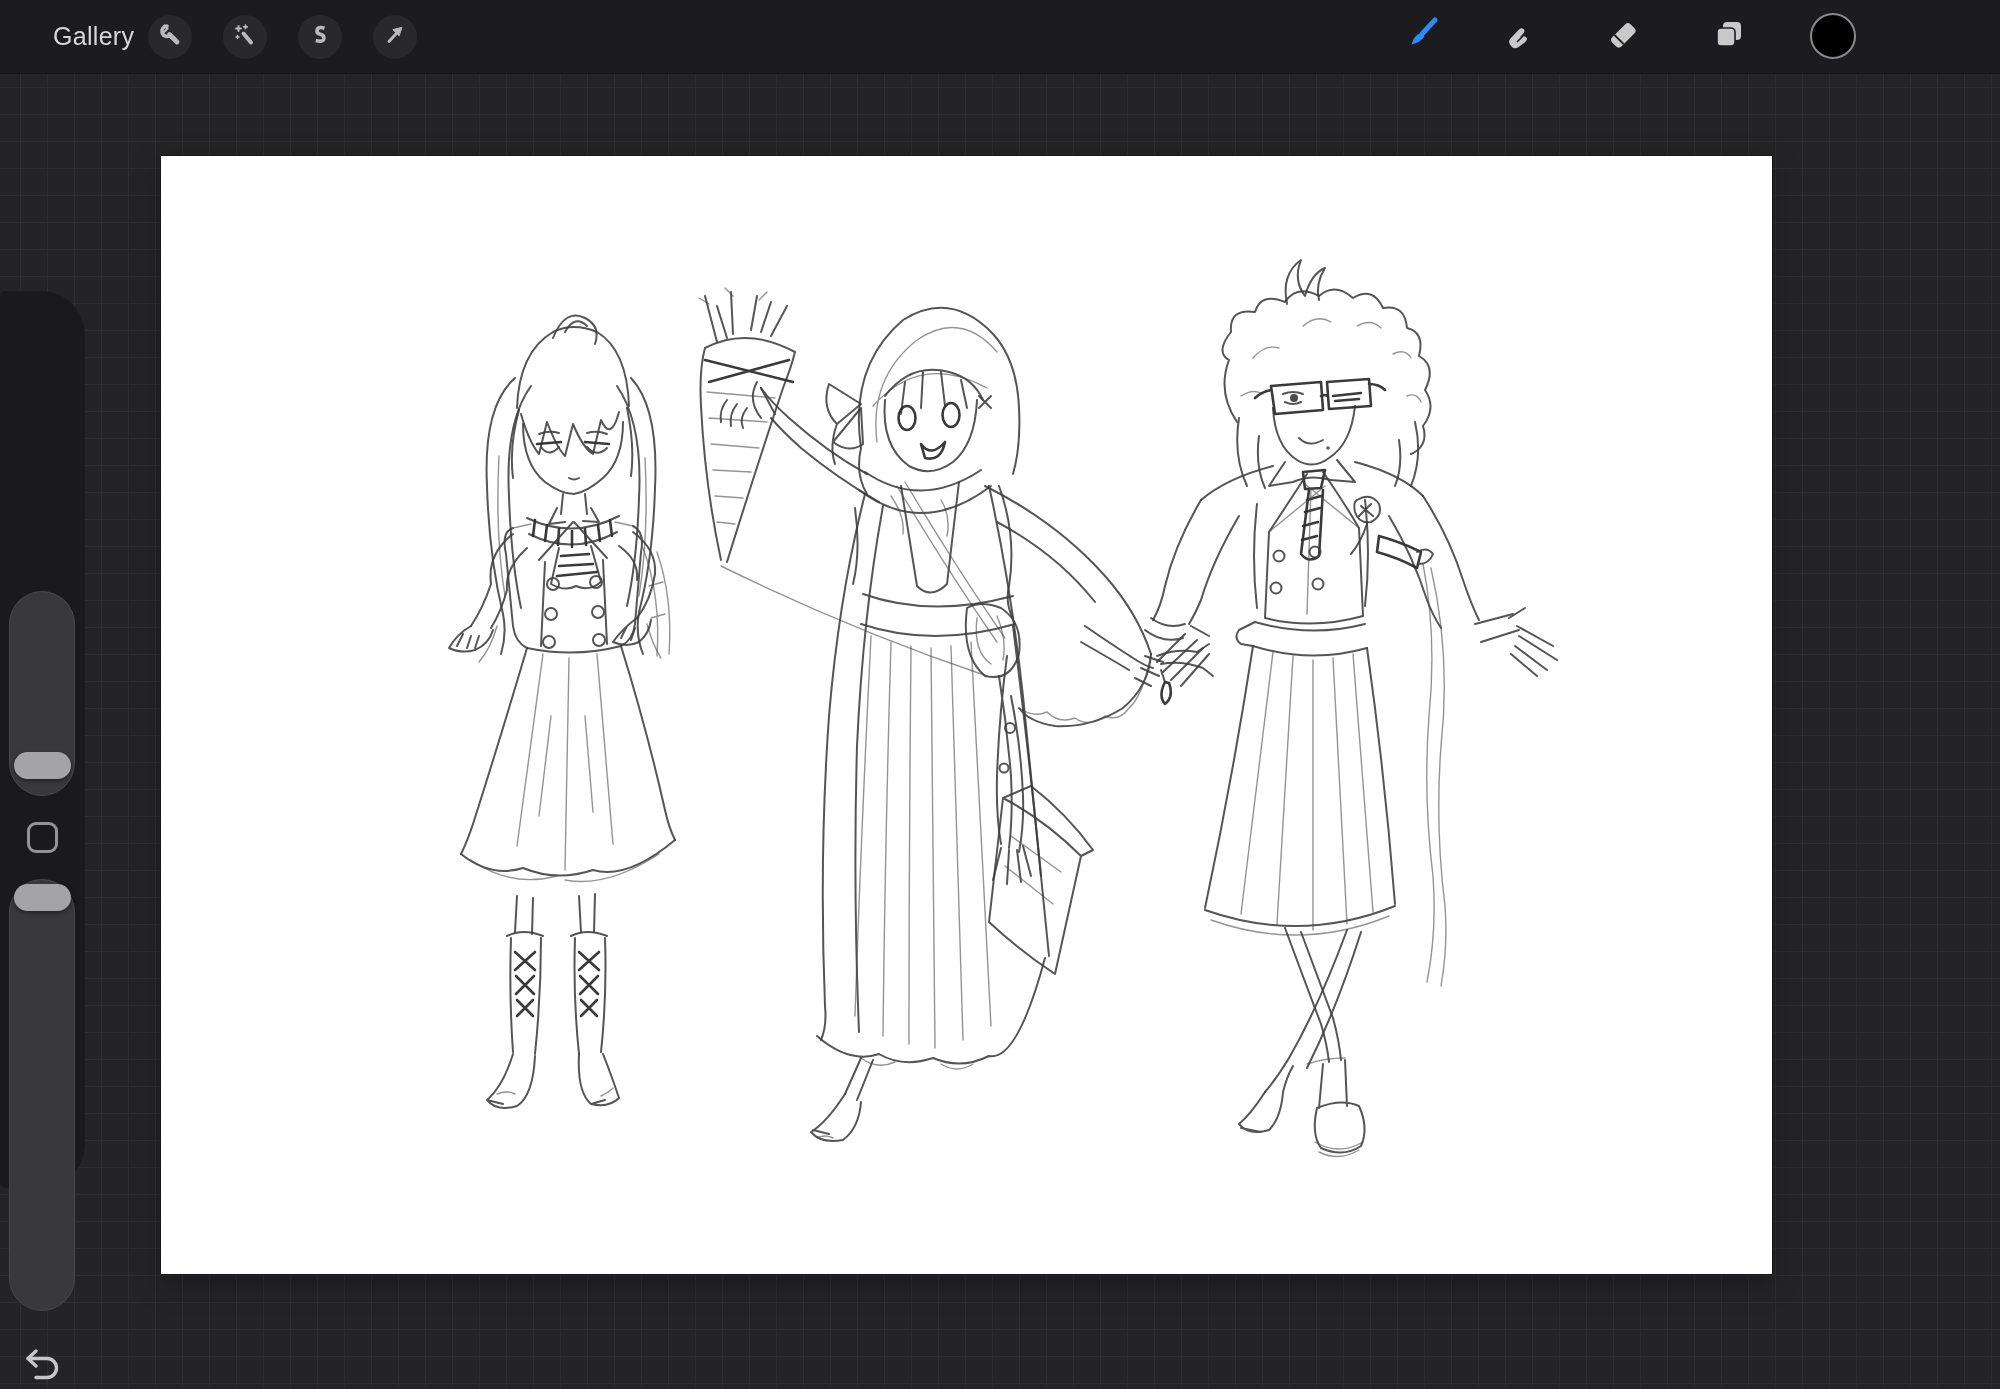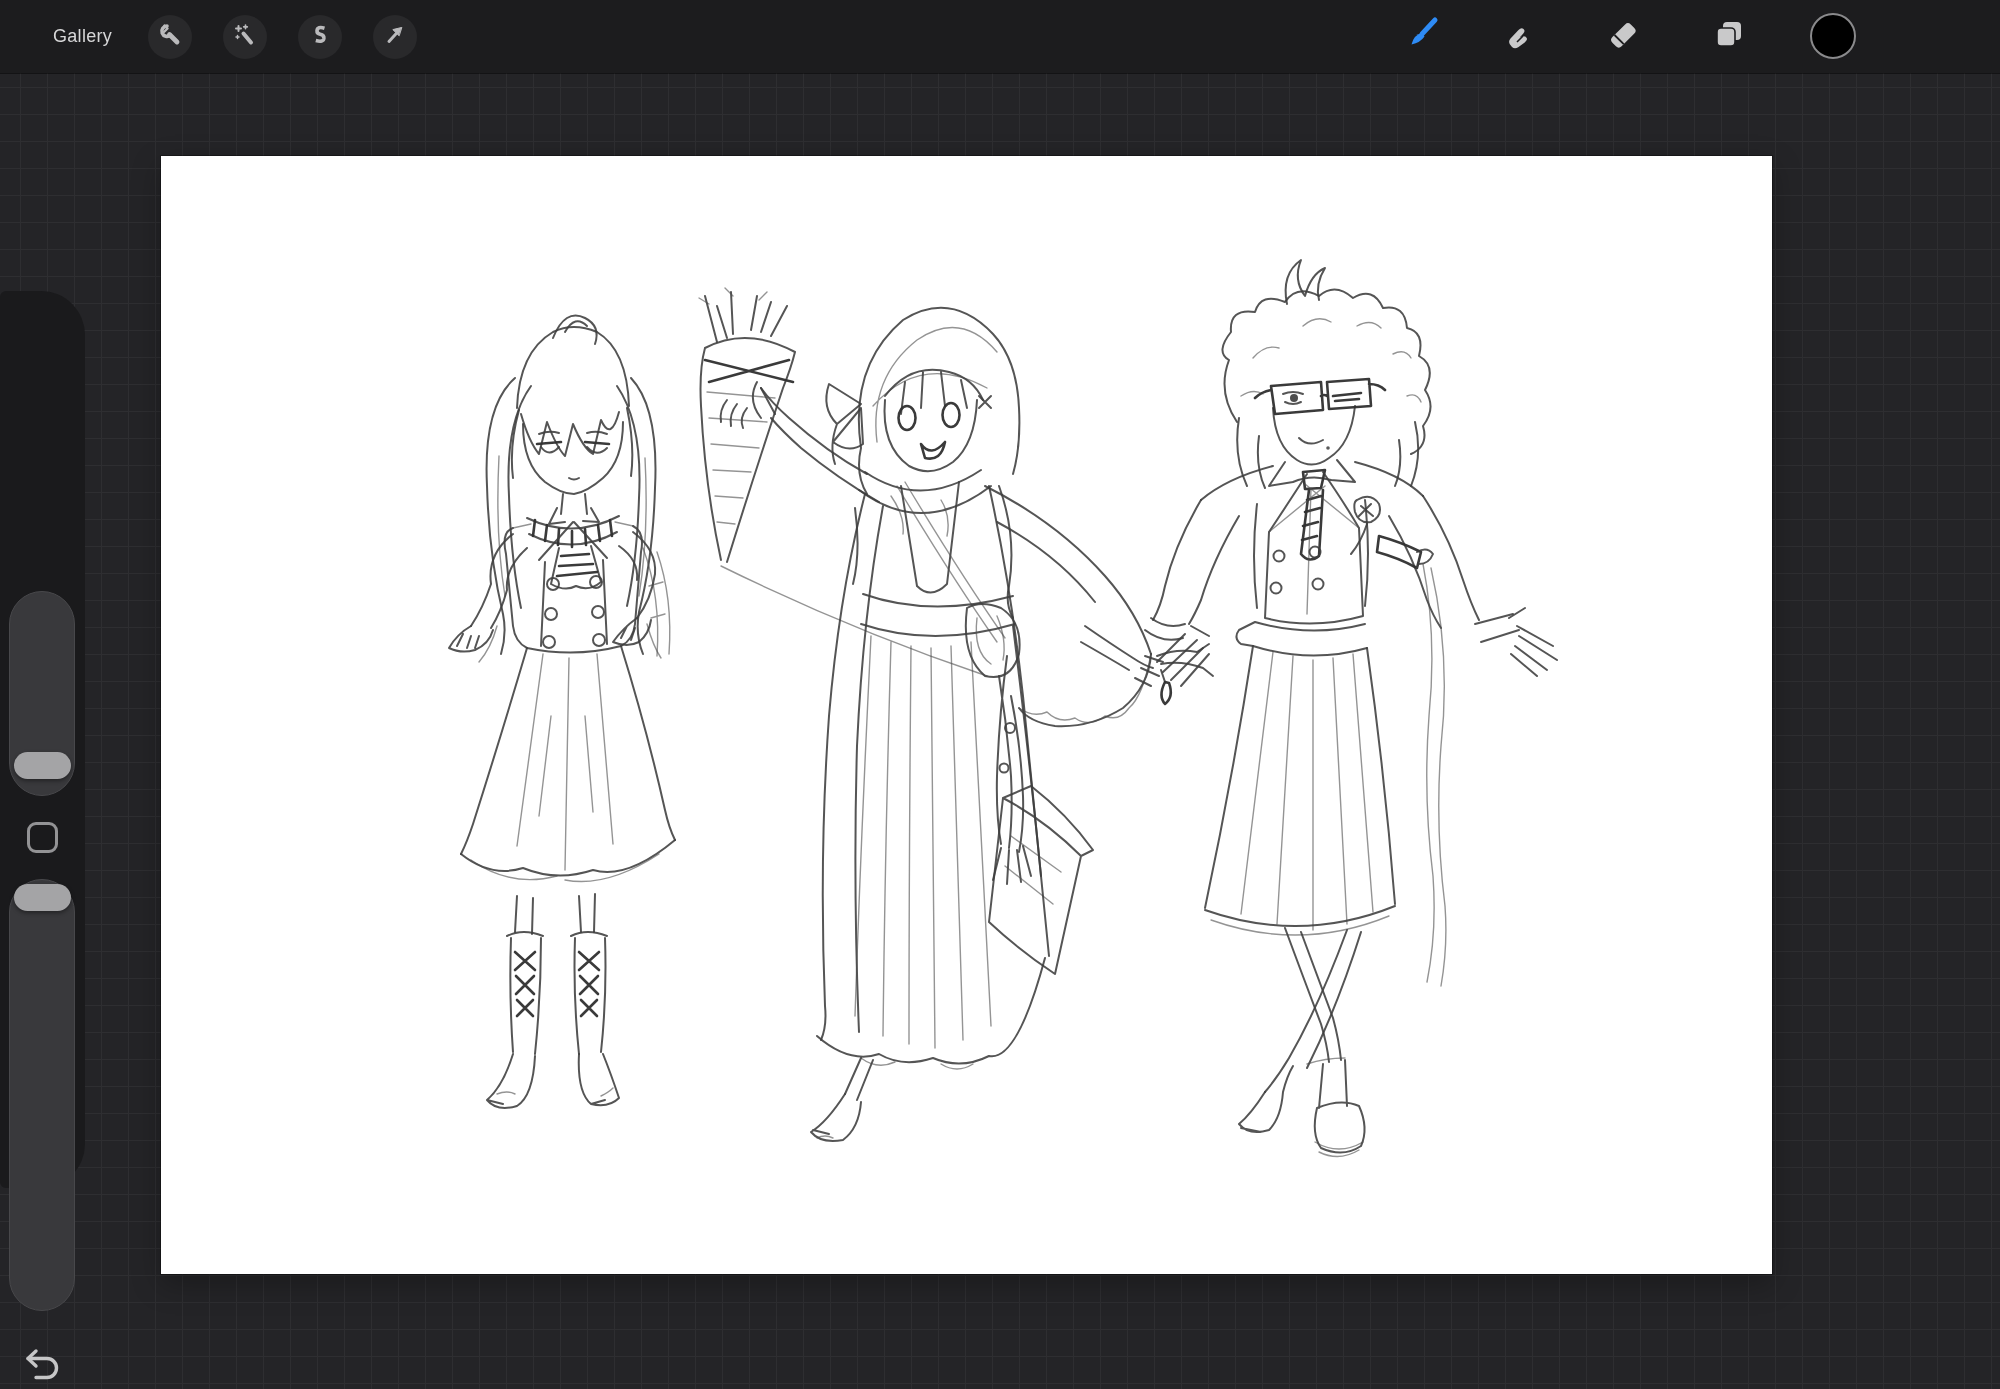--- a/index.html
+++ b/index.html
@@ -13,21 +13,21 @@
     background-size:27px 27px;
     background-position:-7px 6px;
   }
   
   #topbar{
     position:absolute;left:0;top:0;width:2000px;height:73px;
     background:#1c1c1e;box-shadow:0 1px 0 rgba(0,0,0,.45);
   }
   .gallery{
     position:absolute;left:53px;top:0;height:73px;display:flex;align-items:center;
-    color:#d7d7d8;font-size:18px;letter-spacing:.3px;cursor:default;
+    color:#d7d7d8;font-size:25px;letter-spacing:.3px;cursor:default;
   }
   .circbtn{
     position:absolute;top:15px;width:44px;height:44px;border-radius:50%;
     background:#29292b;display:flex;align-items:center;justify-content:center;
   }
   .barebtn{
     position:absolute;top:13px;width:48px;height:48px;
     display:flex;align-items:center;justify-content:center;
   }
   .colordot{

